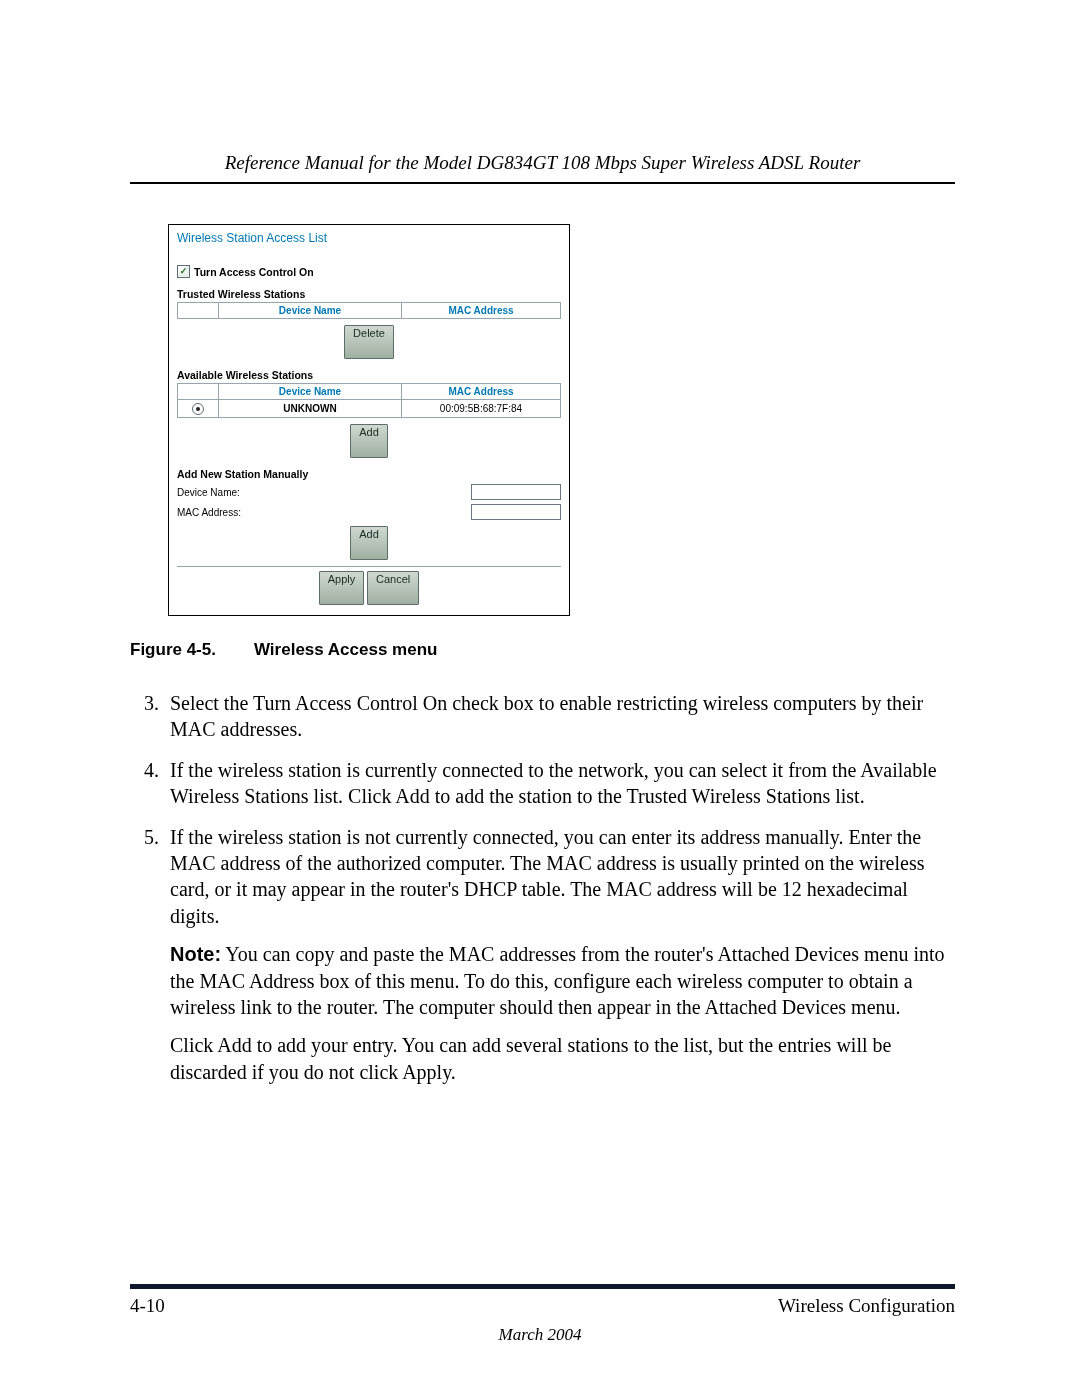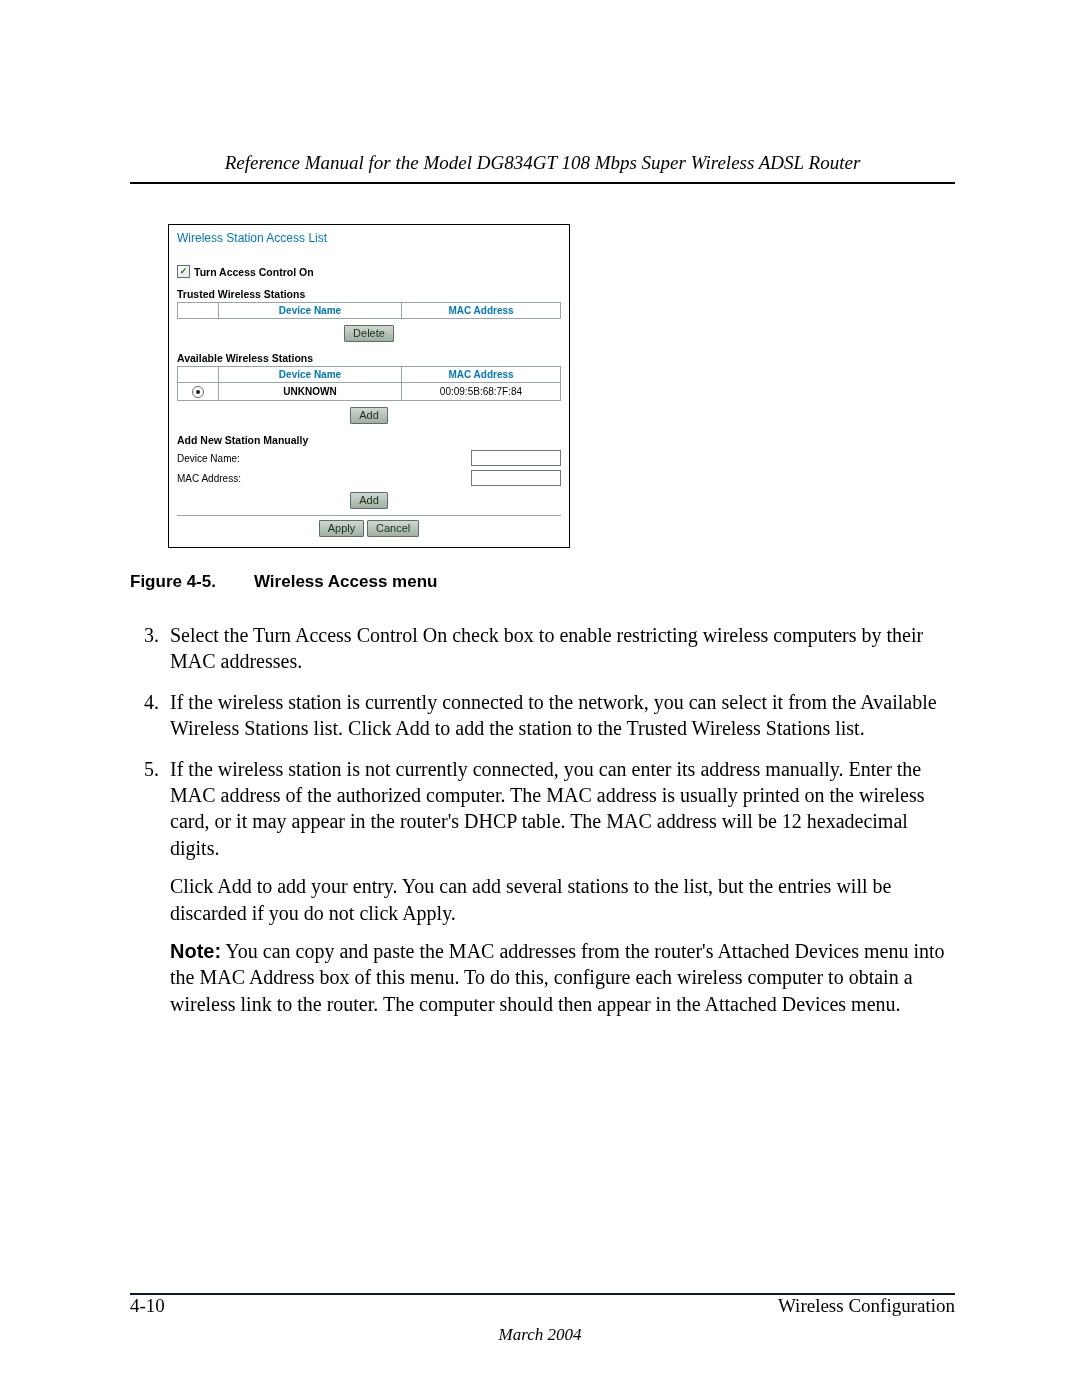--- a/index.html
+++ b/index.html
@@ -90,21 +90,21 @@
     text-align: center;
     margin: 6px 0 10px 0;
   }
   .wbtn {
     display: inline-block;
     background: linear-gradient(#cfd8d0,#9fb0a2);
     border: 1px solid #5b6e68;
     color: #1b2b1f;
     font-family: Arial, Helvetica, sans-serif;
     font-size: 11px;
-    padding: 1px 8px 2px 8px;
+    padding: 1px 8px 19px 8px;
     border-radius: 1px;
   }
   .radio-dot {
     width: 10px; height: 10px;
     border: 1px solid #5b6e78;
     border-radius: 50%;
     display: inline-flex;
     align-items: center;
     justify-content: center;
     margin: 0 auto;
@@ -153,21 +153,22 @@
     padding-left: 6px;
   }
   ol.steps > li::marker { font-size: 20px; }
   .para2 { margin-top: 12px; }
   .note-label { font-family: Arial, Helvetica, sans-serif; font-weight: bold; }
 
   .footer {
     position: absolute;
     left: 130px; right: 125px;
     bottom: 80px;
-    border-top: 2px solid #0f172a;
+    border-top: 5px solid #0f172a;
+    padding-top: 6px;
     display: flex;
     justify-content: space-between;
     font-size: 19px;
     font-family: "Times New Roman", Times, serif;
     text-align: center;
   }
   .footer-date {
     position: absolute;
     left: 0; right: 0;
     bottom: 52px;
@@ -244,24 +245,24 @@
 
   <div class="figcap">
     <span>Figure 4-5.</span><span class="gap"></span><span>Wireless Access menu</span>
   </div>
 
   <ol class="steps" start="3">
     <li>Select the Turn Access Control On check box to enable restricting wireless computers by their MAC addresses.</li>
     <li>If the wireless station is currently connected to the network, you can select it from the Available Wireless Stations list. Click Add to add the station to the Trusted Wireless Stations list.</li>
     <li>
       <span>If the wireless station is not currently connected, you can enter its address manually. Enter the MAC address of the authorized computer. The MAC address is usually printed on the wireless card, or it may appear in the router's DHCP table. The MAC address will be 12 hexadecimal digits.</span>
-      <div class="para2">Click Add to add your entry. You can add several stations to the list, but the entries will be discarded if you do not click Apply.</div>
       <div class="para2">
         <span class="note-label">Note:</span><span> You can copy and paste the MAC addresses from the router's Attached Devices menu into the MAC Address box of this menu. To do this, configure each wireless computer to obtain a wireless link to the router. The computer should then appear in the Attached Devices menu.</span>
       </div>
+      <div class="para2">Click Add to add your entry. You can add several stations to the list, but the entries will be discarded if you do not click Apply.</div>
     </li>
   </ol>
 
   <div class="footer">
     <span>4-10</span>
     <span>Wireless Configuration</span>
   </div>
   <div class="footer-date">March 2004</div>
 </div>
 

